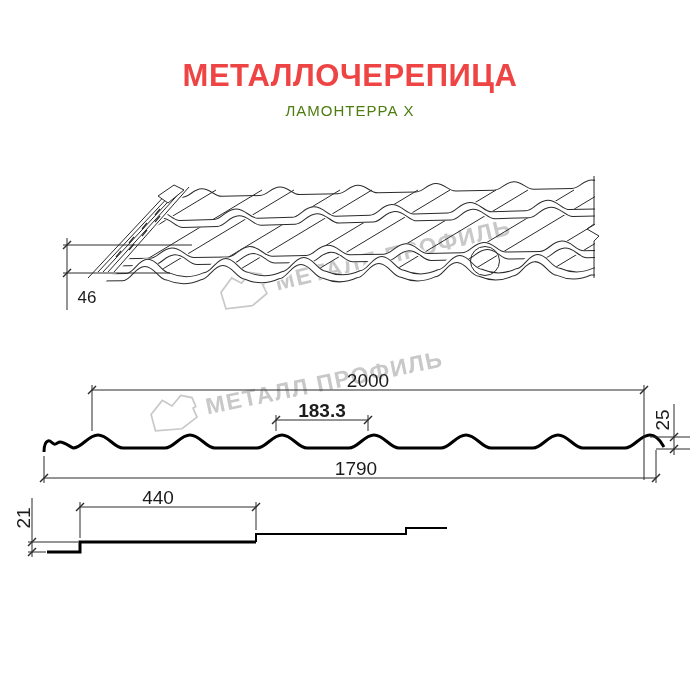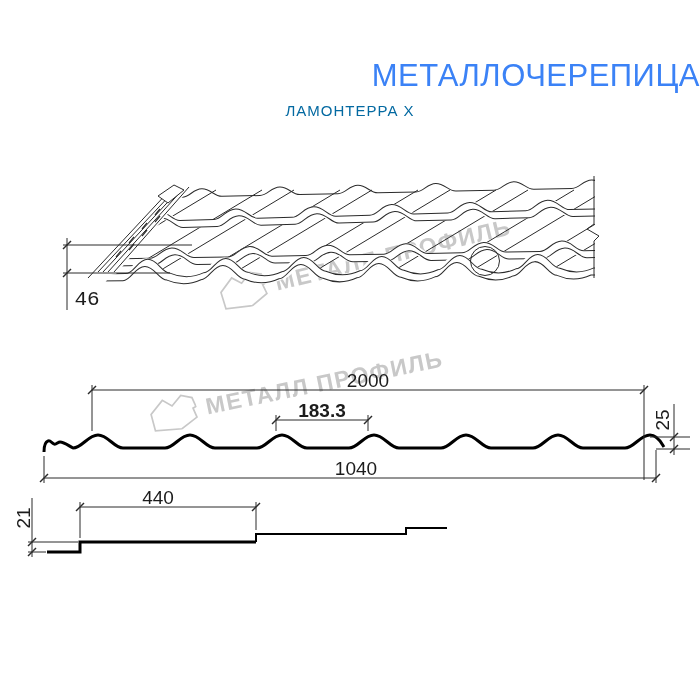--- a/index.html
+++ b/index.html
@@ -1,24 +1,24 @@
 <!DOCTYPE html>
 <html><head>
 <meta charset="utf-8">
 <style>
   html,body{margin:0;padding:0;}
   body{width:700px;height:700px;background:#fff;position:relative;overflow:hidden;
        font-family:"Liberation Sans",sans-serif;}
   .abs{position:absolute;}
-  .title{left:0;right:0;top:58px;text-align:right;font-size:31px;font-weight:normal;
-         letter-spacing:0.5px;color:#3b82f6;}
+  .title{left:0;right:0;top:58px;text-align:center;font-size:31px;font-weight:bold;
+         letter-spacing:0.5px;color:#ef4444;}
   .subtitle{left:0;right:0;top:102px;text-align:center;font-size:15px;letter-spacing:1px;
-         color:#0369a1;}
+         color:#4d7c0f;}
   .dim{font-size:19px;color:#1c1c1c;text-align:center;}
-  .dim.small{font-size:21px;font-family:Liberation Mono, monospace;}
+  .dim.small{font-size:17px;}
   .rot{transform:rotate(-90deg);transform-origin:center center;}
   .wm{display:flex;align-items:center;gap:9px;color:#c8c8c8;font-weight:bold;}
   .wm .txt{font-size:23px;letter-spacing:1.5px;white-space:nowrap;}
 </style>
 </head>
 <body>
 
 <div class="abs wm" style="left:220px;top:278px;transform:rotate(-13.5deg);transform-origin:left center;">
   <svg width="48" height="36" viewBox="0 0 44 34">
     <path d="M2,30 L1,14 L14,3 L22,10 L32,2 L42,6 L44,15 L41,16 L43,25 L27,33 Z" fill="none" stroke="#c8c8c8" stroke-width="1.6"></path>
@@ -157,15 +157,15 @@
   </g>
 </svg>
 
 <div class="abs title">МЕТАЛЛОЧЕРЕПИЦА</div>
 <div class="abs subtitle">ЛАМОНТЕРРА X</div>
 
 <div class="abs dim small" style="left:72px;top:288px;width:30px;">46</div>
 <div class="abs dim" style="left:338px;top:370px;width:60px;">2000</div>
 <div class="abs dim" style="left:292px;top:400px;width:60px;font-weight:bold;">183.3</div>
 <div class="abs dim rot" style="left:648px;top:409px;width:30px;">25</div>
-<div class="abs dim" style="left:326px;top:458px;width:60px;">1040</div>
+<div class="abs dim" style="left:326px;top:458px;width:60px;">1790</div>
 <div class="abs dim" style="left:128px;top:487px;width:60px;">440</div>
 <div class="abs dim rot" style="left:10px;top:507px;width:28px;">21</div>
 
 </body></html>

